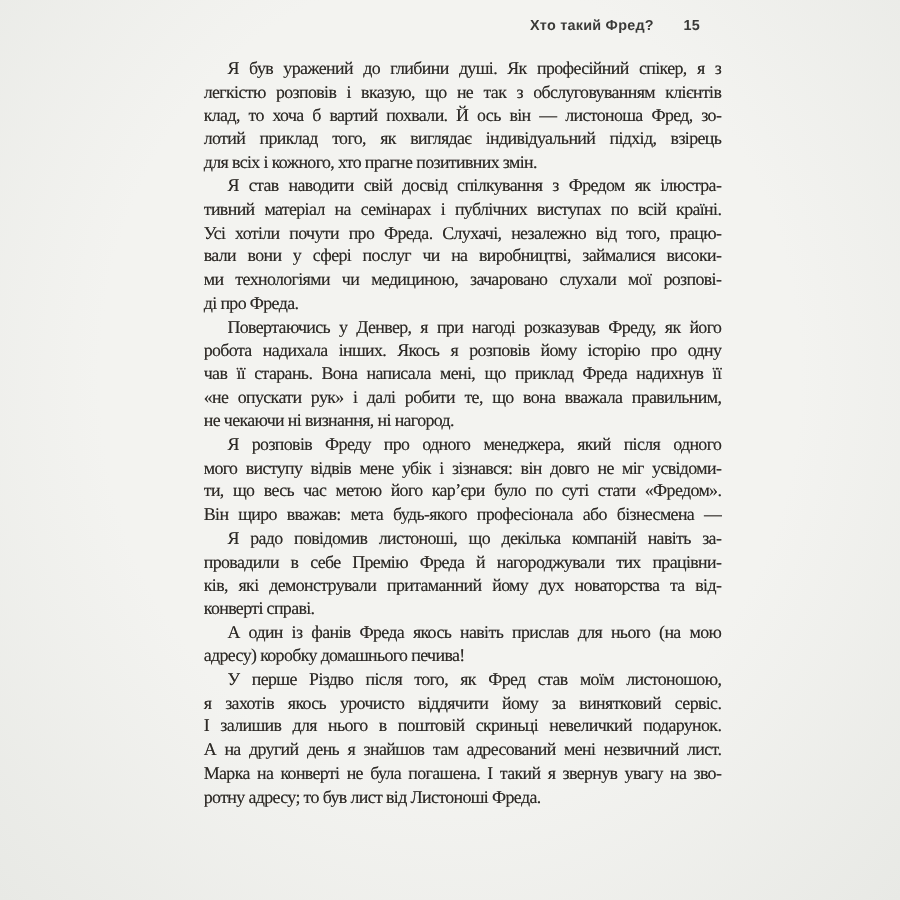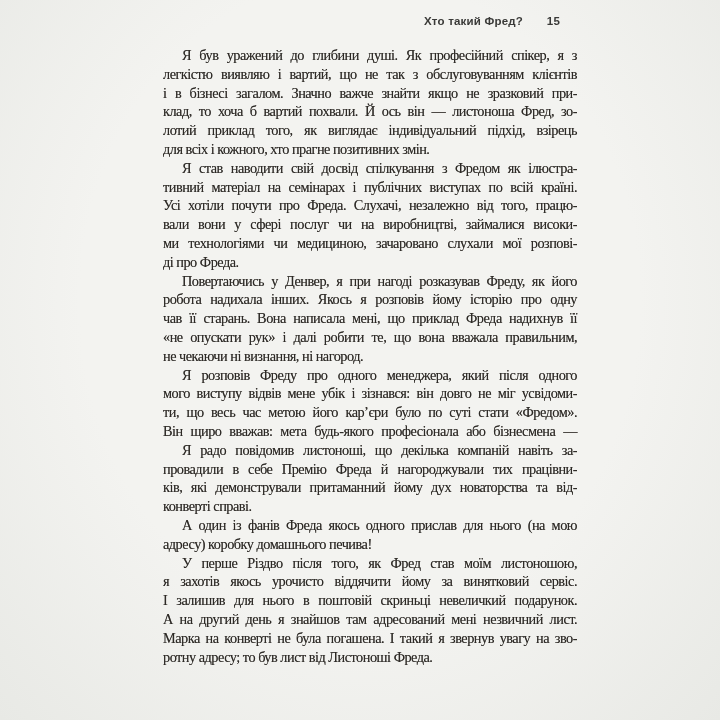--- a/index.html
+++ b/index.html
@@ -69,22 +69,21 @@
 <body style="--paper: #f3f3f0; --paper-edge: #e8e9e5; --ink: #2d2a26; --header-ink: #3a3a38;">
 
 <div class="page">
   <div class="running-header">
     <span>Хто такий Фред?</span>
     <span>15</span>
   </div>
   <div class="text-block" id="text-block">
       <div class="para">
         <div class="line first">Я був уражений до глибини душі. Як професійний спікер, я з</div>
-        <div class="line">легкістю виявляю і вартий, що не так з обслуговуванням клієнтів</div>
-        <div class="line">і в бізнесі загалом. Значно важче знайти якщо не зразковий при-</div>
+        <div class="line">легкістю розповів і вказую, що не так з обслуговуванням клієнтів</div>
         <div class="line">клад, то хоча б вартий похвали. Й ось він — листоноша Фред, зо-</div>
         <div class="line">лотий приклад того, як виглядає індивідуальний підхід, взірець</div>
         <div class="line last">для всіх і кожного, хто прагне позитивних змін.</div>
       </div>
       <div class="para">
         <div class="line first">Я став наводити свій досвід спілкування з Фредом як ілюстра-</div>
         <div class="line">тивний матеріал на семінарах і публічних виступах по всій країні.</div>
         <div class="line">Усі хотіли почути про Фреда. Слухачі, незалежно від того, працю-</div>
         <div class="line">вали вони у сфері послуг чи на виробництві, займалися високи-</div>
         <div class="line">ми технологіями чи медициною, зачаровано слухали мої розпові-</div>
@@ -103,21 +102,21 @@
         <div class="line">ти, що весь час метою його кар’єри було по суті стати «Фредом».</div>
         <div class="line">Він щиро вважав: мета будь-якого професіонала або бізнесмена —</div>
       </div>
       <div class="para">
         <div class="line first">Я радо повідомив листоноші, що декілька компаній навіть за-</div>
         <div class="line">провадили в себе Премію Фреда й нагороджували тих працівни-</div>
         <div class="line">ків, які демонстрували притаманний йому дух новаторства та від-</div>
         <div class="line last">конверті справі.</div>
       </div>
       <div class="para">
-        <div class="line first">А один із фанів Фреда якось одного прислав для нього (на мою</div>
+        <div class="line first">А один із фанів Фреда якось навіть прислав для нього (на мою</div>
         <div class="line last">адресу) коробку домашнього печива!</div>
       </div>
       <div class="para">
         <div class="line first">У перше Різдво після того, як Фред став моїм листоношою,</div>
         <div class="line">я захотів якось урочисто віддячити йому за винятковий сервіс.</div>
         <div class="line">І залишив для нього в поштовій скриньці невеличкий подарунок.</div>
         <div class="line">А на другий день я знайшов там адресований мені незвичний лист.</div>
         <div class="line">Марка на конверті не була погашена. І такий я звернув увагу на зво-</div>
         <div class="line last">ротну адресу; то був лист від Листоноші Фреда.</div>
       </div>

